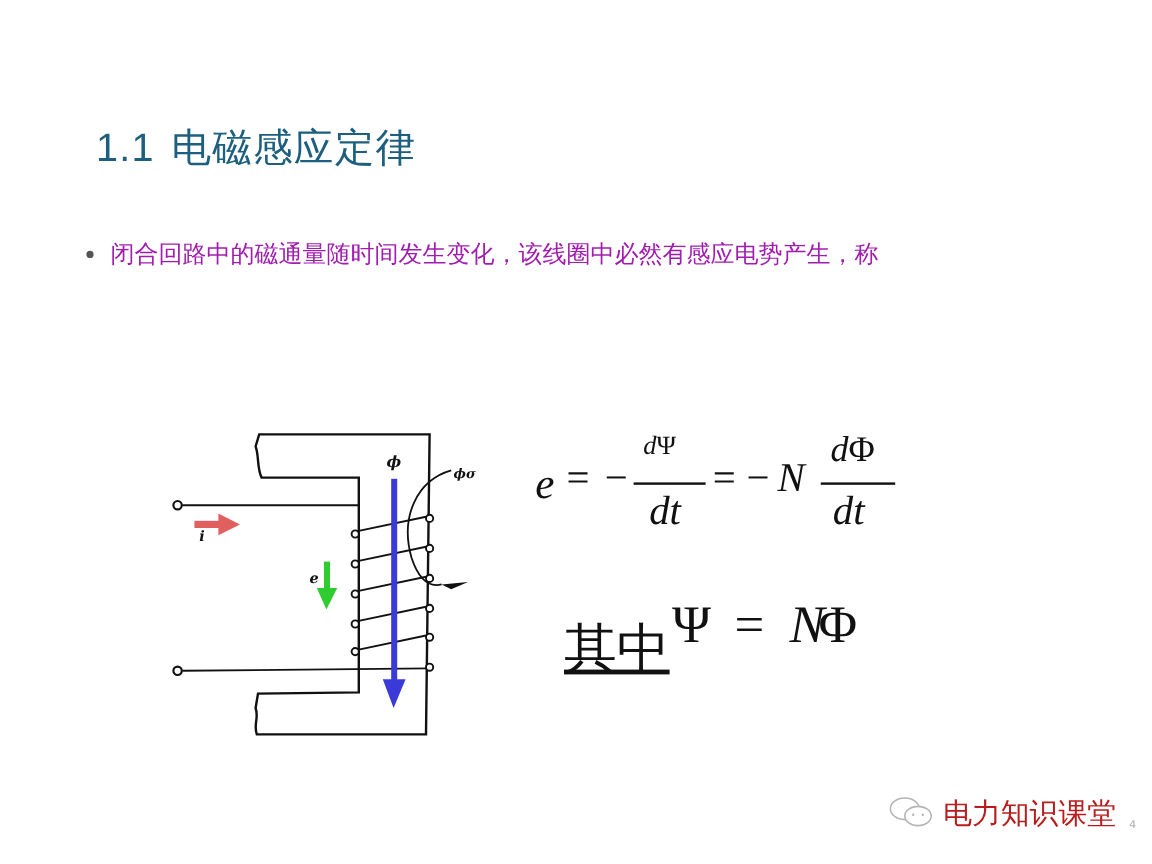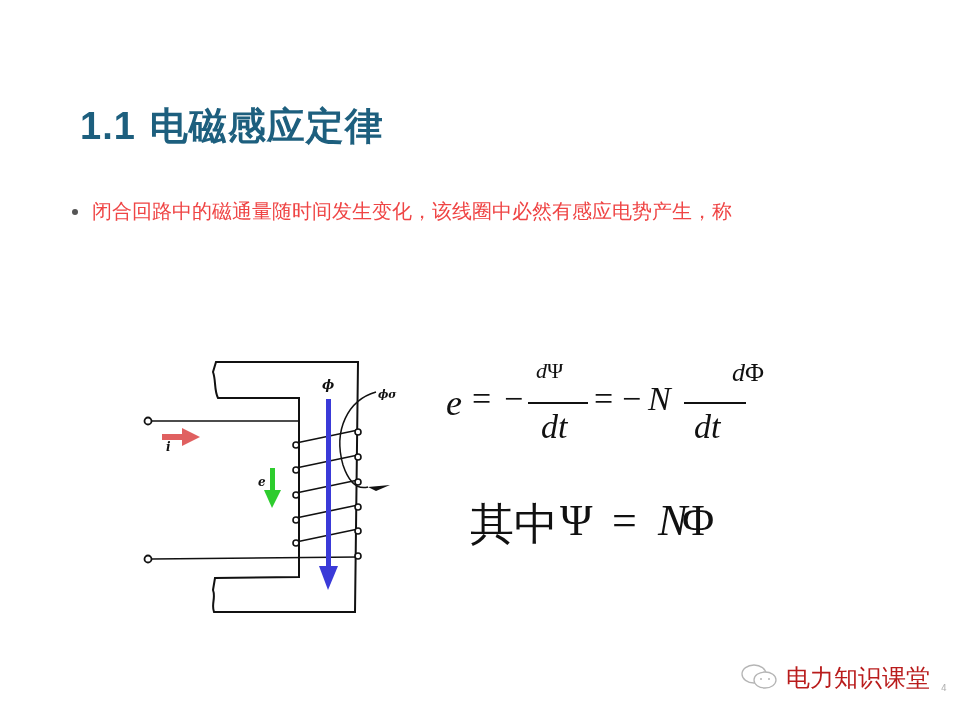--- a/index.html
+++ b/index.html
@@ -2,25 +2,25 @@
 <html><head>
 <meta charset="utf-8">
 <style>
   html, body { margin: 0; padding: 0; }
   body {
     width: 960px; height: 720px; background: #ffffff; position: relative; overflow: hidden;
     font-family: "DejaVu Sans", "Liberation Sans", sans-serif;
   }
   .title {
     position: absolute; left: 80px; top: 101px;
-    font-size: 38px; color: #1d5f7e; letter-spacing: 1px; white-space: nowrap; font-weight: bold;
+    font-size: 33px; color: #1d5f7e; letter-spacing: 1px; white-space: nowrap;
   }
   .title .num { font-family: "Liberation Sans", sans-serif; margin-right: 14px; }
   .bullets { position: absolute; left: 68px; top: 192px; width: 820px; }
-  .bullet { position: relative; padding-left: 24px; font-size: 20px; color: #ef4444; line-height: 39px; }
+  .bullet { position: relative; padding-left: 24px; font-size: 20px; color: #a21caf; line-height: 39px; }
   .bullet + .bullet { margin-top: 8px; }
   .bullet .dot {
     position: absolute; left: 4px; top: 17px; width: 6px; height: 6px; border-radius: 50%; background: #555;
   }
   .diagram { position: absolute; left: 128px; top: 350px; width: 300px; height: 280px; }
   .formula { position: absolute; left: 440px; top: 350px; width: 320px; height: 220px;
              font-family: "Liberation Serif", "DejaVu Serif", serif; color: #111; }
   .f1 { position: absolute; left: 0; top: 0; height: 110px; width: 320px; }
   .f1 span, .f2 span { position: absolute; white-space: nowrap; }
   .it { font-style: italic; }
@@ -97,26 +97,26 @@
   <div class="f1">
     <span class="it" style="left:6px; top:32px; font-size:36px;">e</span>
     <span style="left:32px; top:30px; font-size:34px;">=</span>
     <span style="left:64px; top:30px; font-size:34px;">−</span>
     <span style="left:96px; top:8px; font-size:22px;"><span class="it" style="position:static">d</span><span style="position:static">Ψ</span></span>
     <div class="frac-line" style="left:88px; top:52px; width:60px;"></div>
     <span class="it" style="left:101px; top:58px; font-size:34px;">dt</span>
     <span style="left:154px; top:30px; font-size:34px;">=</span>
     <span style="left:182px; top:30px; font-size:34px;">−</span>
     <span class="it" style="left:208px; top:30px; font-size:34px;">N</span>
-    <span style="left:252px; top:8px; font-size:26px;margin-left:40px;"><span class="it" style="position:static">d</span><span style="position:static">Φ</span></span>
+    <span style="left:252px; top:8px; font-size:30px;"><span class="it" style="position:static">d</span><span style="position:static">Φ</span></span>
     <div class="frac-line" style="left:244px; top:52px; width:62px;"></div>
     <span class="it" style="left:254px; top:58px; font-size:34px;">dt</span>
   </div>
   <div class="f2">
-    <span style="left:0; top:0;">其中</span>
+    <span style="left:0; top:16px;text-decoration:underline;">其中</span>
     <span style="left:90px; top:0;">Ψ</span>
     <span style="left:142px; top:0;">=</span>
     <span class="it" style="left:188px; top:0;">N</span>
     <span style="left:212px; top:0;">Φ</span>
   </div>
 </div>
 
 <div class="watermark">
   <svg width="40" height="30" viewBox="0 0 40 30">
     <ellipse cx="14" cy="12" rx="12" ry="9" fill="none" stroke="#b5b5b5" stroke-width="1.3"></ellipse>

